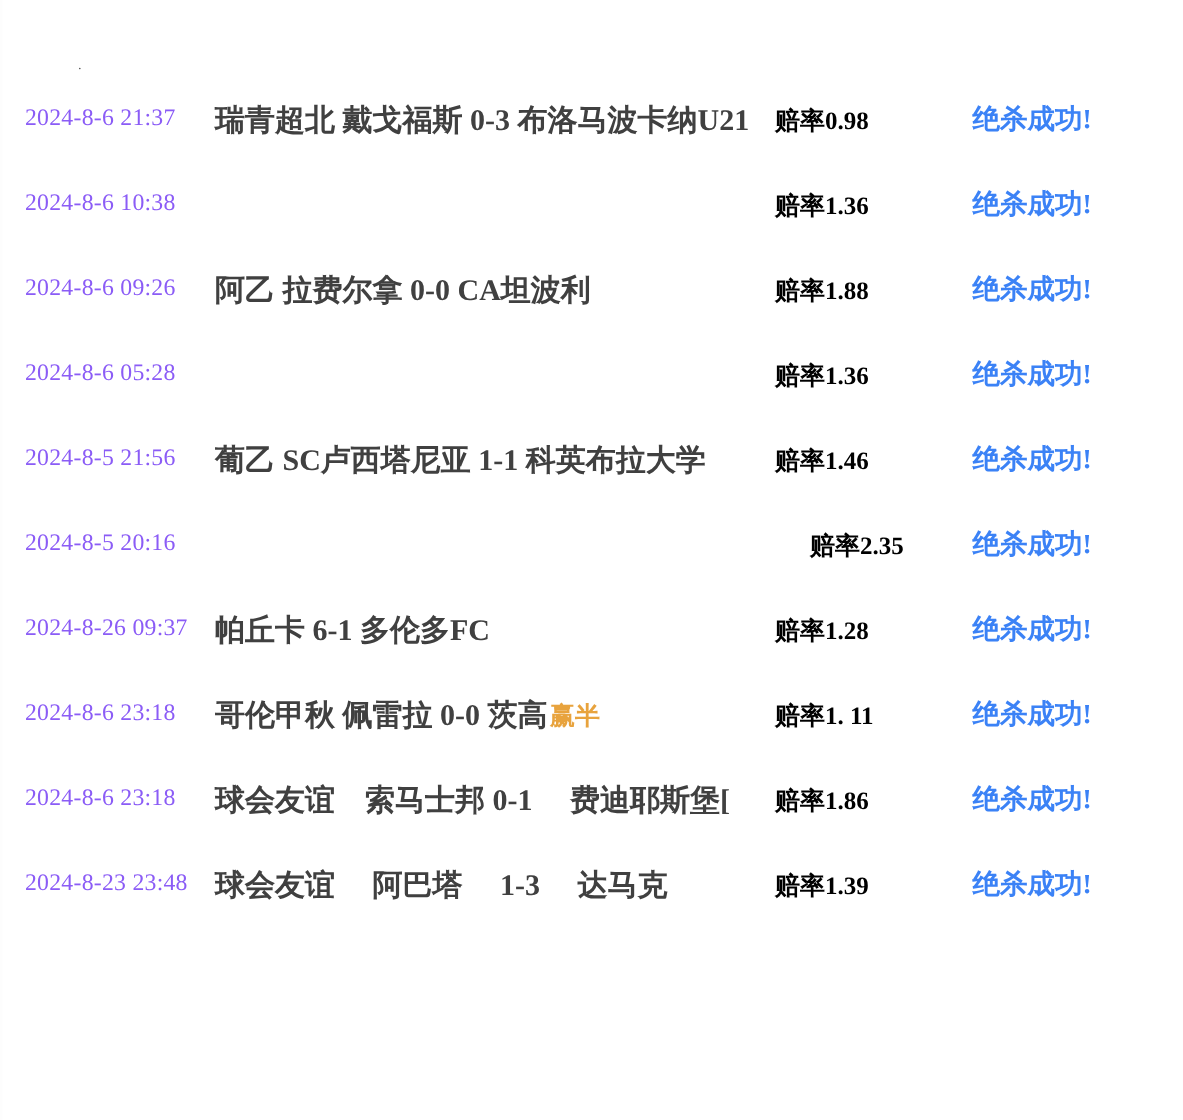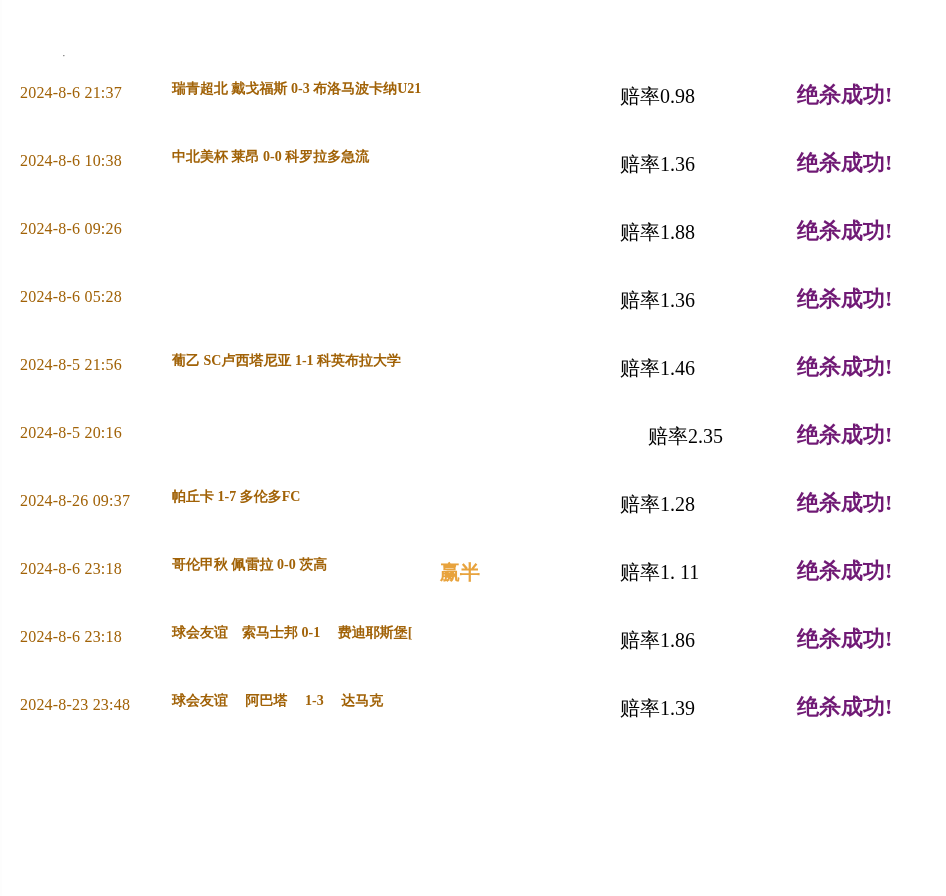--- a/index.html
+++ b/index.html
@@ -43,54 +43,53 @@
     position: relative;
     height: 68px;
   }
   .cell {
     position: absolute;
     white-space: nowrap;
   }
   .c-date {
     left: 20px;
     top: 14px;
-    color: #a16207;
-    font-size: 16px;
+    color: #8b5cf6;
+    font-size: 19px;
     letter-spacing: 0.2px;
   }
   .c-match {
     left: 172px;
     top: 10px;
-    color: #a16207;
-    font-size: 14px;
+    color: #404040;
+    font-size: 24px;
     font-weight: bold;
   }
   .c-note {
     left: 440px;
     top: 13px;
     color: #e8a33d;
     font-size: 20px;
     font-weight: bold;
     text-align: center;
   }
   .c-odds {
     top: 13px;
     color: #000000;
     font-size: 20px;
-    font-weight: normal;
+    font-weight: bold;
   }
   .c-odds.pos-default { left: 620px; }
   .c-odds.pos-right   { left: 648px; }
   .c-result {
     left: 778px;
     top: 10px;
-    color: #701a75;
+    color: #3b82f6;
     font-size: 22px;
     font-weight: bold;
-    margin-left: 19px;
   }
   .edge-left {
     position: absolute;
     left: 0;
     top: 0;
     width: 2px;
     height: 896px;
     background: #fdfdfd;
   }
 </style>
@@ -102,26 +101,26 @@
   <div class="top-mark">·</div>
   <div class="rows">
       <div class="row">
         <div class="cell c-date">2024-8-6 21:37</div>
         <div class="cell c-match">瑞青超北 戴戈福斯 0-3 布洛马波卡纳U21</div>
         <div class="cell c-odds pos-default">赔率0.98</div>
         <div class="cell c-result">绝杀成功!</div>
       </div>
       <div class="row">
         <div class="cell c-date">2024-8-6 10:38</div>
-        <div class="cell c-match">中北美杯 莱昂 0-0 科罗拉多急流</div>
         <div class="cell c-odds pos-default">赔率1.36</div>
         <div class="cell c-result">绝杀成功!</div>
       </div>
       <div class="row">
         <div class="cell c-date">2024-8-6 09:26</div>
+        <div class="cell c-match">阿乙 拉费尔拿 0-0 CA坦波利</div>
         <div class="cell c-odds pos-default">赔率1.88</div>
         <div class="cell c-result">绝杀成功!</div>
       </div>
       <div class="row">
         <div class="cell c-date">2024-8-6 05:28</div>
         <div class="cell c-odds pos-default">赔率1.36</div>
         <div class="cell c-result">绝杀成功!</div>
       </div>
       <div class="row">
         <div class="cell c-date">2024-8-5 21:56</div>
@@ -129,21 +128,21 @@
         <div class="cell c-odds pos-default">赔率1.46</div>
         <div class="cell c-result">绝杀成功!</div>
       </div>
       <div class="row">
         <div class="cell c-date">2024-8-5 20:16</div>
         <div class="cell c-odds pos-right">赔率2.35</div>
         <div class="cell c-result">绝杀成功!</div>
       </div>
       <div class="row">
         <div class="cell c-date">2024-8-26 09:37</div>
-        <div class="cell c-match">帕丘卡 1-7 多伦多FC</div>
+        <div class="cell c-match">帕丘卡 6-1 多伦多FC</div>
         <div class="cell c-odds pos-default">赔率1.28</div>
         <div class="cell c-result">绝杀成功!</div>
       </div>
       <div class="row">
         <div class="cell c-date">2024-8-6 23:18</div>
         <div class="cell c-match">哥伦甲秋 佩雷拉 0-0 茨高</div>
         <div class="cell c-note">赢半</div>
         <div class="cell c-odds pos-default">赔率1. 11</div>
         <div class="cell c-result">绝杀成功!</div>
       </div>

